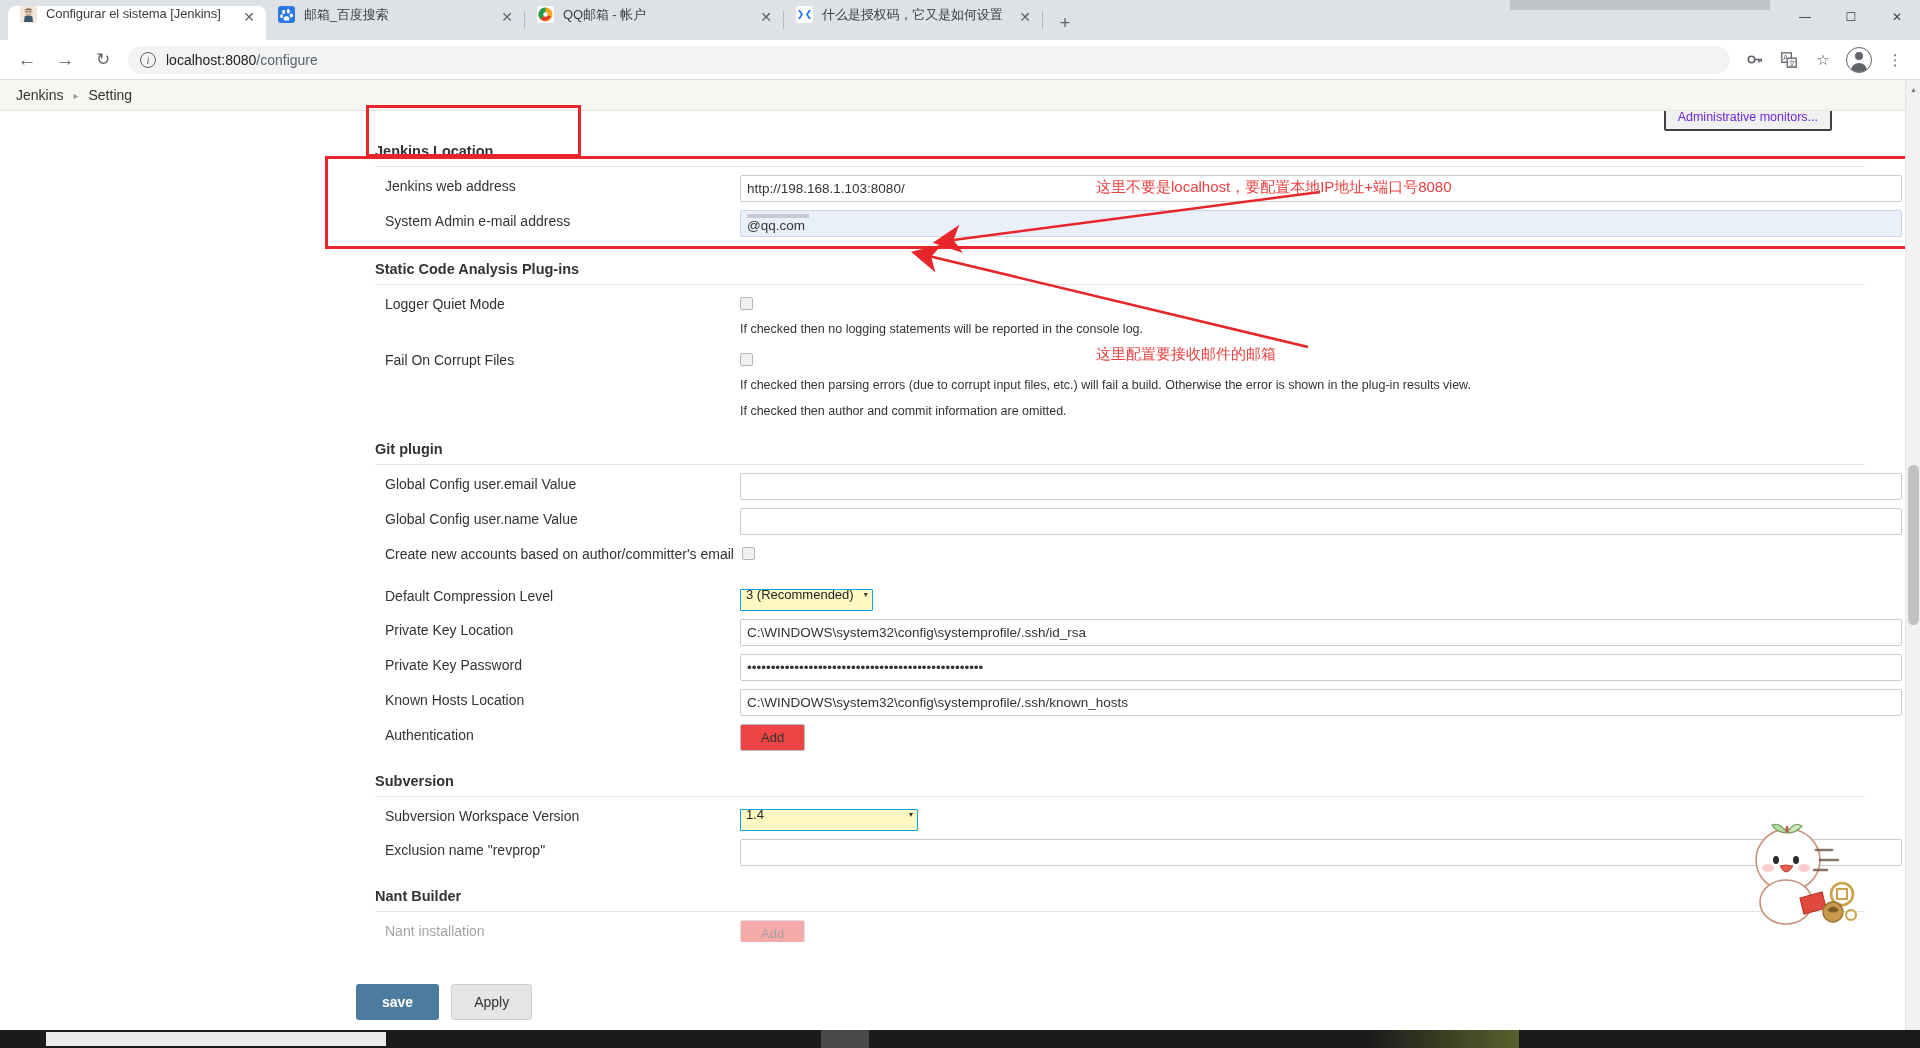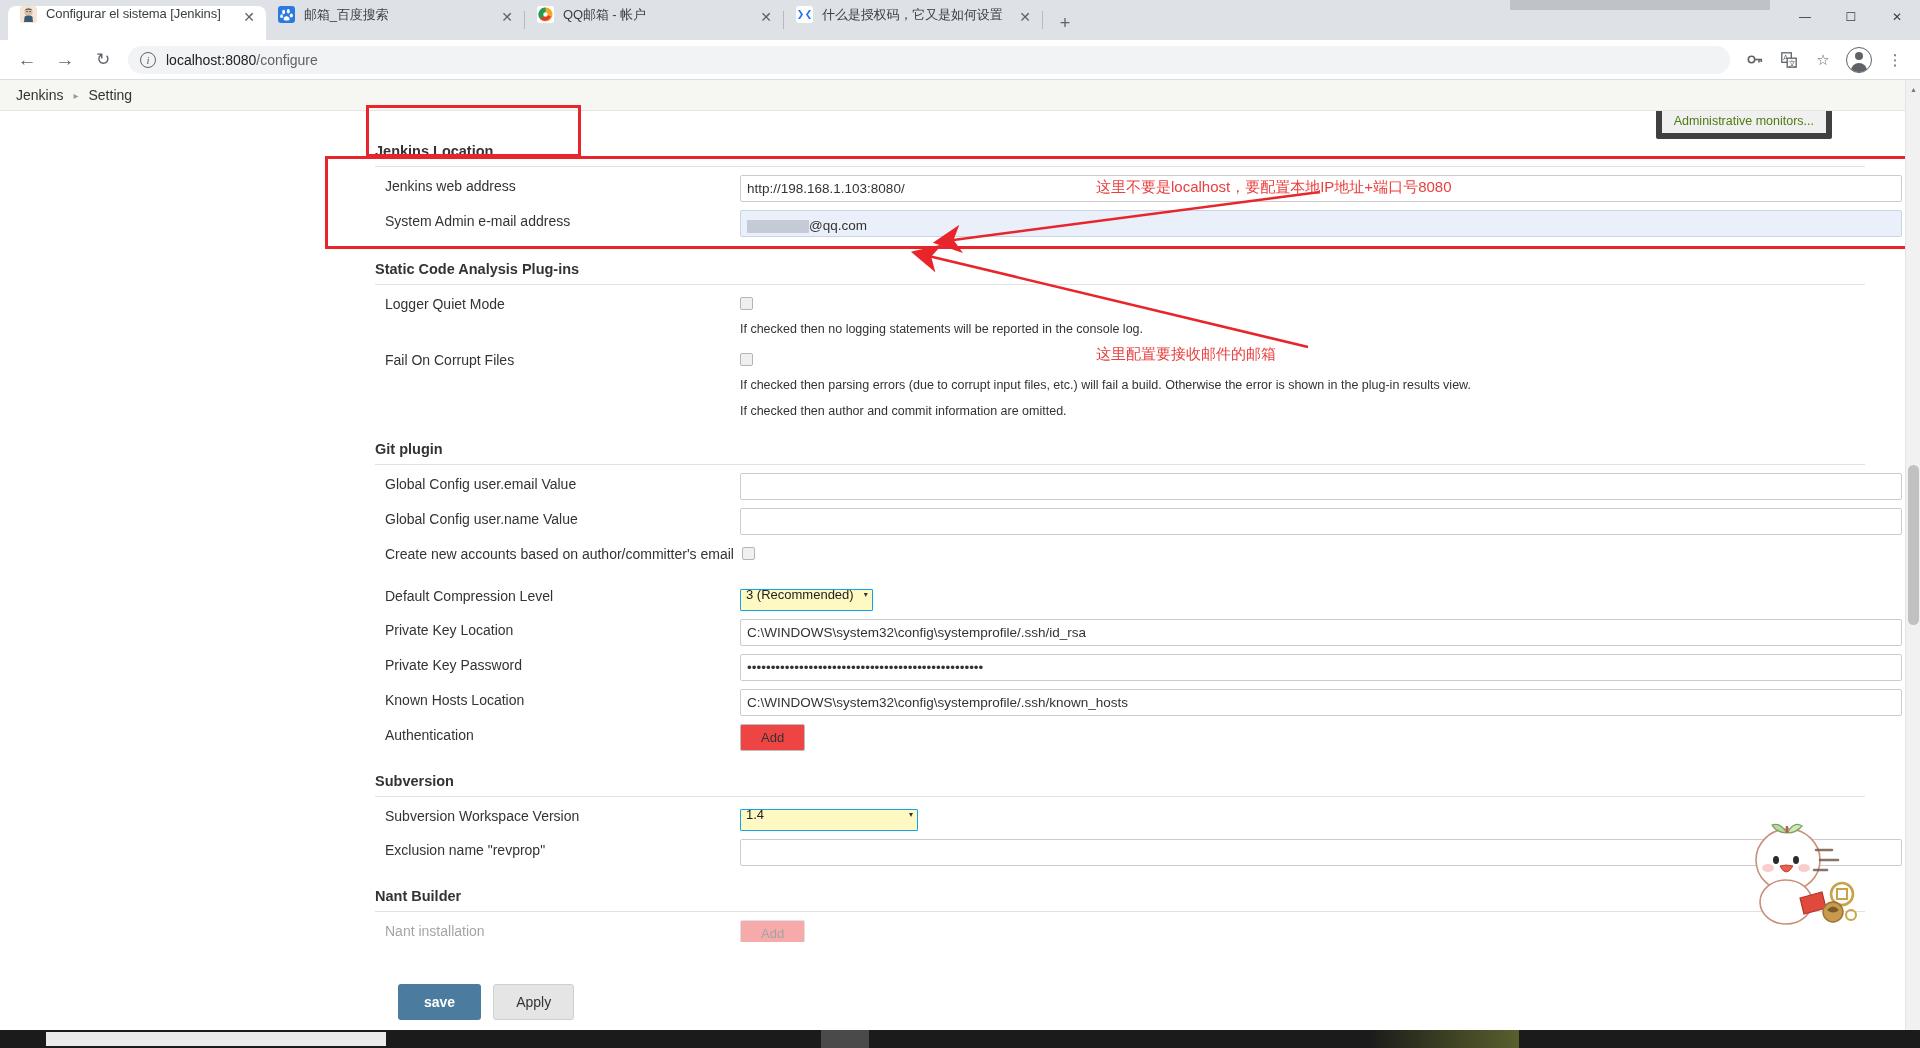--- a/index.html
+++ b/index.html
@@ -121,22 +121,22 @@
   #breadcrumb-bar .crumb-sep { color: #999; margin: 0 10px; font-size: 10px; }
 
   #content {
     position: relative;
     padding: 0 0 0 0;
     height: 937px; overflow: hidden;
   }
 
   #admin-monitors-btn {
     position: absolute; right: 88px; top: -8px;
-    background: #f0f0f0; border: 6px solid #404040;
-    color: #4d7c0f; font-size: 12.5px;
+    background: #f0f0f0; border: 2px solid #404040;
+    color: #6d28d9; font-size: 12.5px;
     padding: 5px 12px; border-radius: 2px;
   }
 
   .section-head {
     font-size: 14.5px; font-weight: bold; color: #333;
     padding: 6px 0 7px 0; margin-left: 375px;
     border-bottom: 1px solid #e2e2e2; margin-right: 55px;
   }
   .row {
     display: flex; align-items: flex-start;
@@ -174,21 +174,21 @@
   }
   .sel .caret { position: absolute; right: 4px; font-size: 8px; color: #333; }
   .sel-wide { width: 178px; justify-content: flex-start; }
   .btn-add {
     background: #ef4444; border: 1px solid #bdbdbd;
     font-size: 13px; color: #333; padding: 5px 20px;
     border-radius: 2px;
   }
 
   #footer-btns {
-    position: absolute; left: 398px; bottom: 28px;
+    position: absolute; left: 356px; bottom: 28px;
     display: flex; gap: 12px;
   }
   #btn-save {
     background: #4b7ca0; color: #fff; border: none;
     font-size: 14px; font-weight: bold;
     padding: 9px 26px; border-radius: 3px;
   }
   #btn-apply {
     background: #e5e5e5; color: #333; border: 1px solid #cfcfcf;
     font-size: 14px; padding: 9px 22px; border-radius: 3px;
@@ -357,21 +357,21 @@
       <div class="row-label">Jenkins web address</div>
       <div class="row-field">
         <input class="txt" value="http://198.168.1.103:8080/" style="">
         
       </div>
     </div>
 
     <div class="row">
       <div class="row-label">System Admin e-mail address</div>
       <div class="row-field" style="position:relative">
-        <div class="txt blue" style="display:flex;align-items:flex-end;">
+        <div class="txt blue" style="display:flex;align-items:flex-start;flex-direction:column;">
           <span style="display:inline-block;width:62px;height:13px;background:#c5cbd6;border-radius:1px;"></span>
           <span style="font-size:13.5px;color:#333;">@qq.com</span>
         </div>
 
       </div>
     </div>
 
     <div style="height:18px"></div>
     <div class="section-head">Static Code Analysis Plug-ins</div>
 

